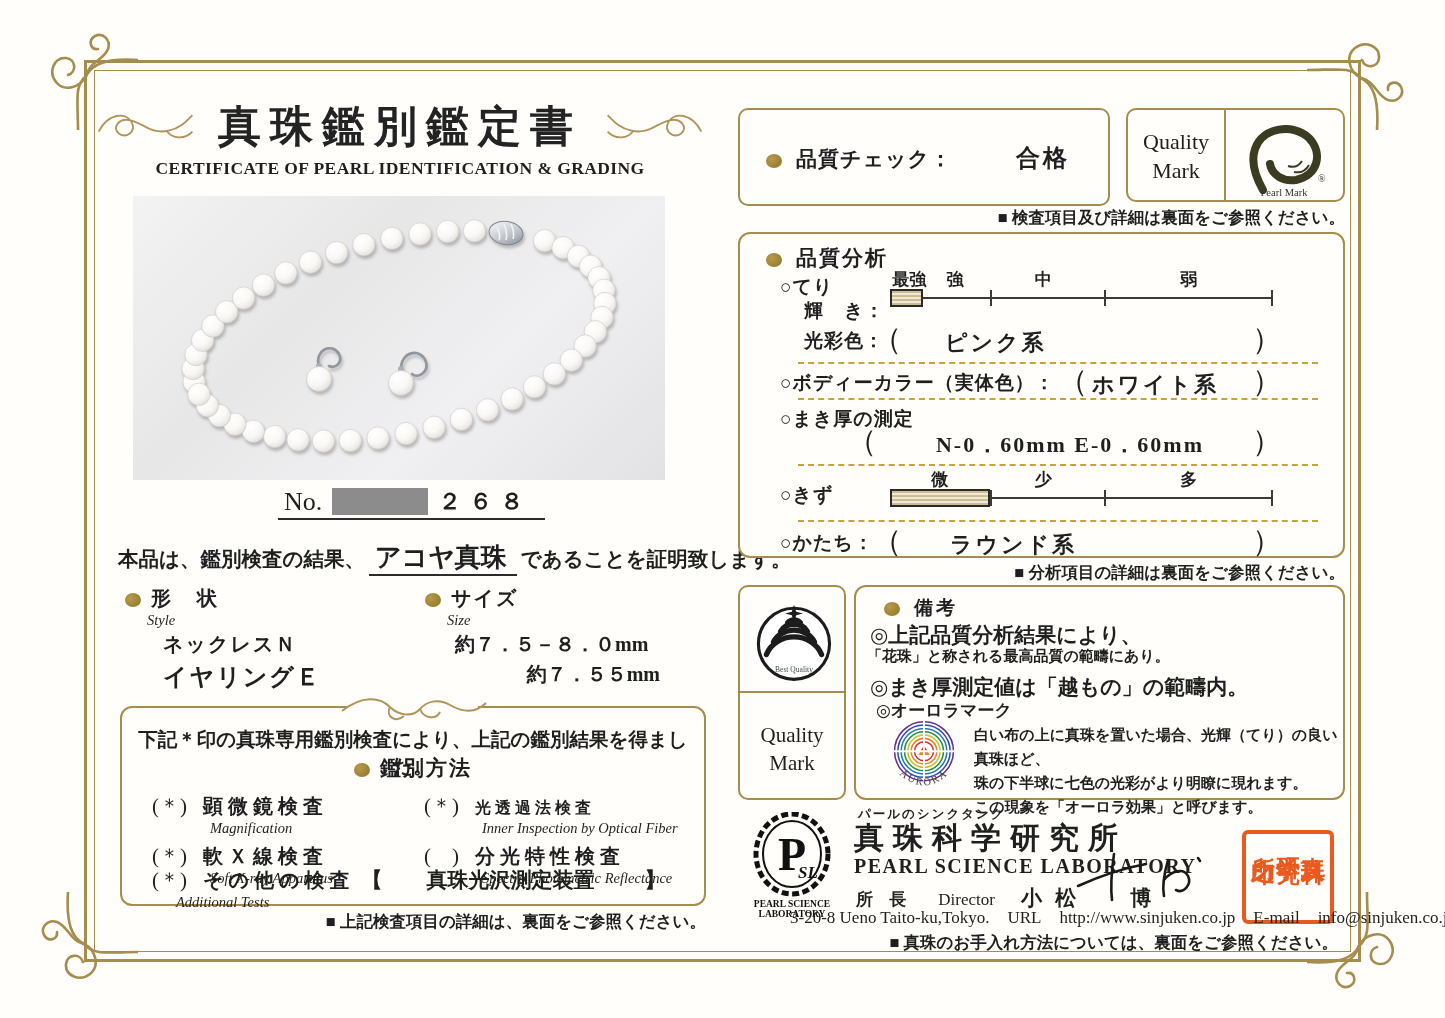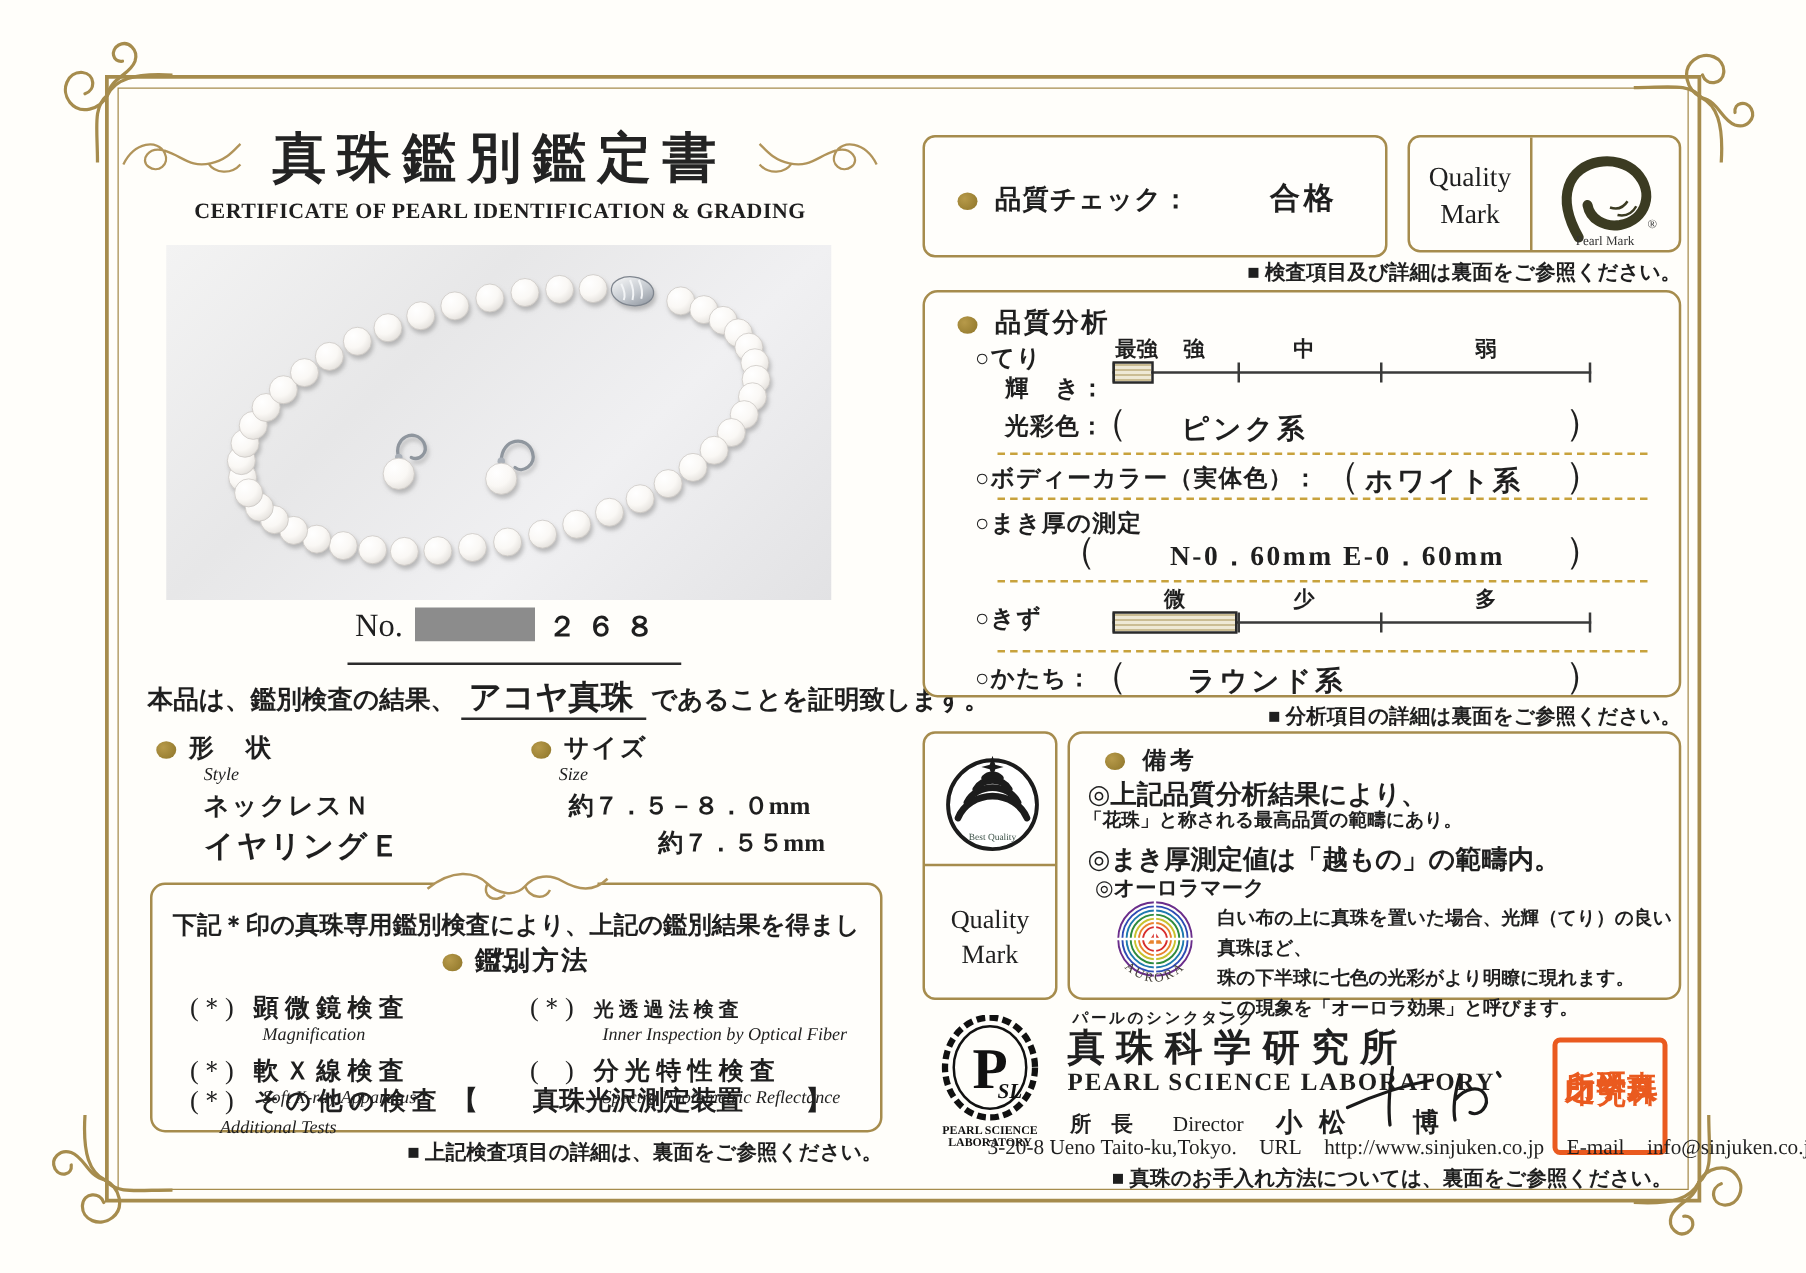--- a/index.html
+++ b/index.html
@@ -177,35 +177,35 @@
         <circle cx="186" cy="183" r="12.5" fill="url(#pg)" stroke="#c9c6c2" stroke-width="0.6"></circle>
       </g>
       <g filter="url(#ds)">
         <path d="M268,173 c0,-19 21,-21 25,-7 c3,10 -8,17 -14,12" stroke="#8f969e" stroke-width="2.6" fill="none" stroke-linecap="round"></path>
         <circle cx="268" cy="173" r="3" fill="#aab0b8"></circle>
         <circle cx="268" cy="187" r="12.5" fill="url(#pg)" stroke="#c9c6c2" stroke-width="0.6"></circle>
       </g>
     </svg>
   </div>
 
-  <div class="abs" style="left:278px;top:486px;display:flex;align-items:flex-start;gap:10px;border-bottom:2.5px solid #2c2c2c;padding:0 14px 13px 6px">
+  <div class="abs" style="left:278px;top:486px;display:flex;align-items:center;gap:10px;border-bottom:2.5px solid #2c2c2c;padding:0 14px 1px 6px">
     <span style="font-size:26px">No.</span>
     <span class="redact"></span>
     <span style="font-size:23px;letter-spacing:8px;font-weight:600">２６８</span>
   </div>
 
   <div class="abs" style="left:118px;top:540px;width:600px;white-space:nowrap">
     <span class="jp" style="font-size:20.5px">本品は、鑑別検査の結果、</span>
     <span style="font-size:26px;font-weight:700;border-bottom:2.5px solid #2c2c2c;padding:0 10px 2px 6px">アコヤ真珠</span>
     <span class="jp" style="font-size:20.5px">であることを証明致します。</span>
   </div>
 
   <div class="abs" style="left:125px;top:585px">
     <div><span class="bu"></span><span class="jp" style="font-size:20px;letter-spacing:3px">形　状</span></div>
-    <div class="en" style="margin-left:38px">Style</div>
+    <div class="en" style="margin-left:22px">Style</div>
     <div class="jp" style="margin:2px 0 0 38px;font-size:20px;letter-spacing:2px">ネックレスＮ</div>
     <div class="jp" style="margin:3px 12px 0 38px;font-size:24px;letter-spacing:2px">イヤリングＥ</div>
   </div>
   <div class="abs" style="left:425px;top:585px;width:235px">
     <div><span class="bu"></span><span class="jp" style="font-size:20px;letter-spacing:2px">サイズ</span></div>
     <div class="en" style="margin-left:22px">Size</div>
     <div class="jp" style="margin:2px 0 0 30px;font-size:20px">約７．５－８．０mm</div>
     <div class="jp" style="margin:3px 0 0 30px;font-size:20px;text-align:right">約７．５５mm</div>
   </div>
 

